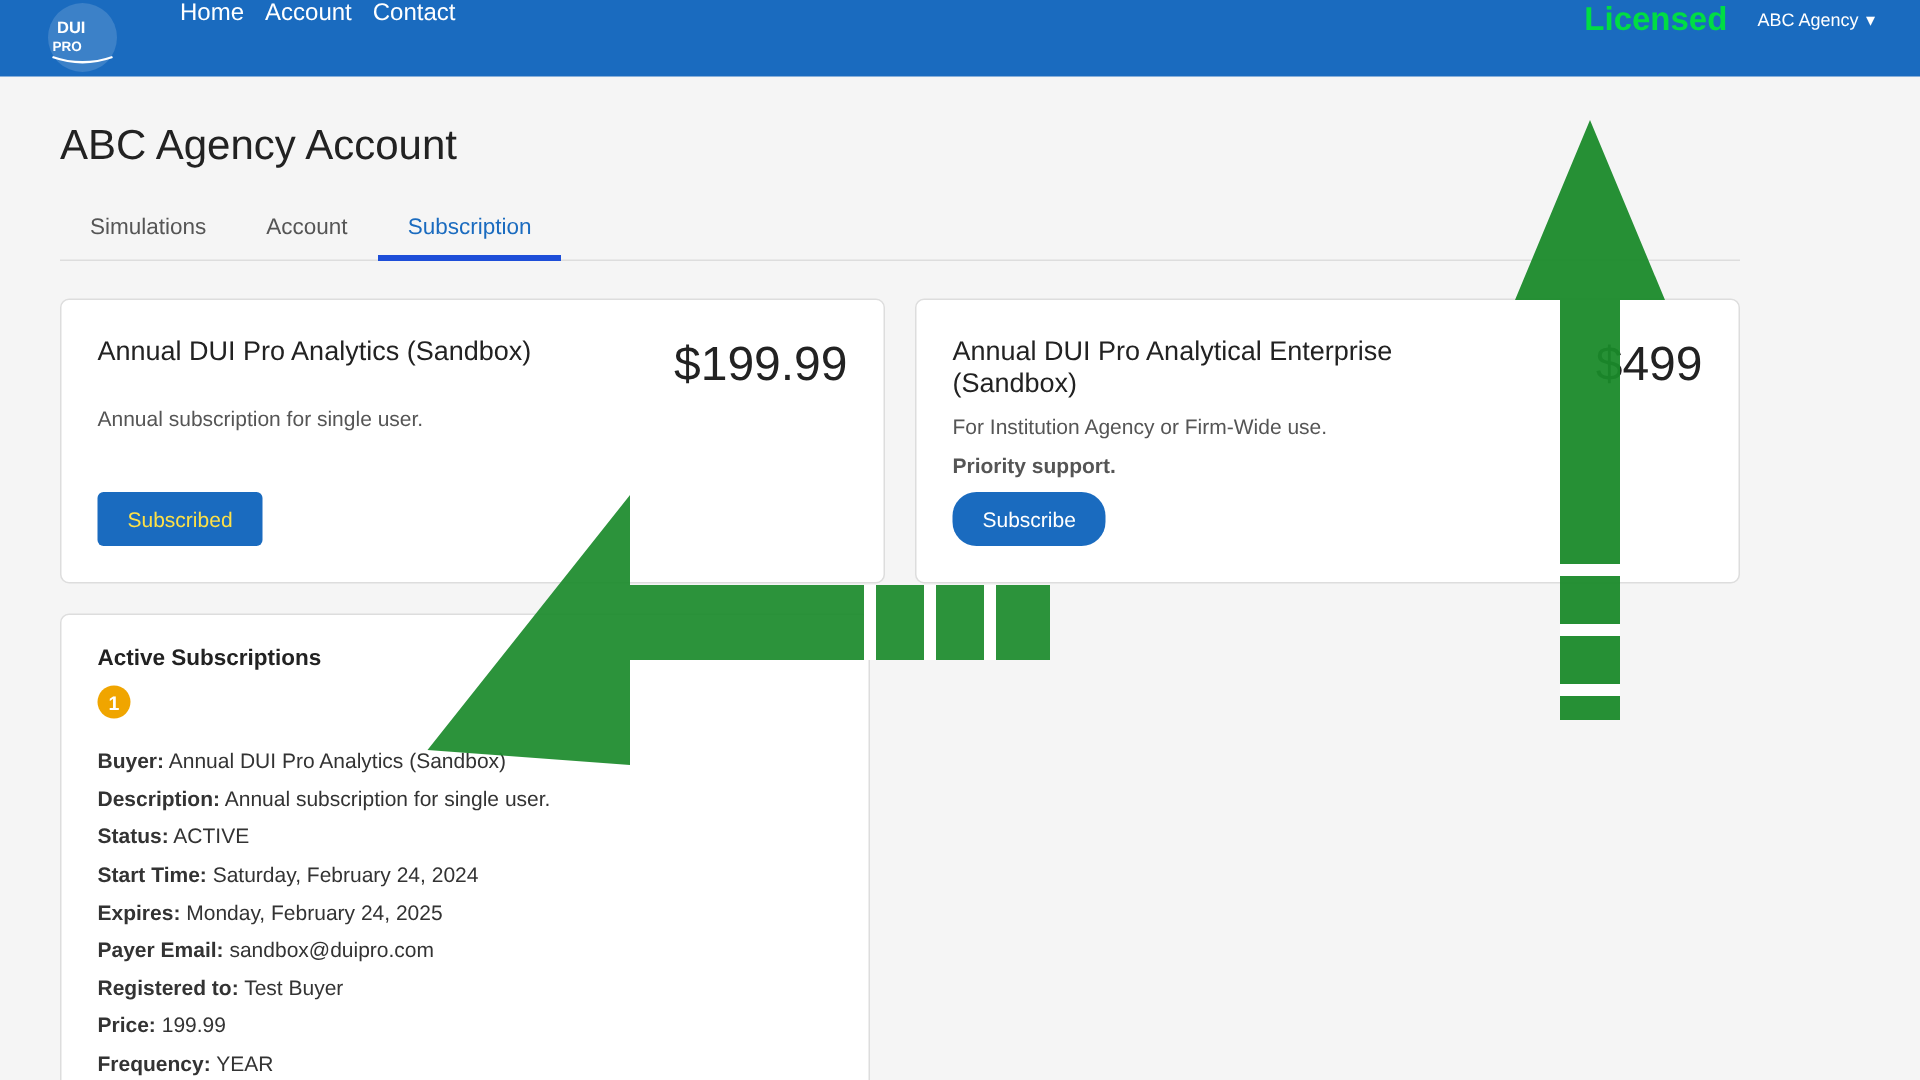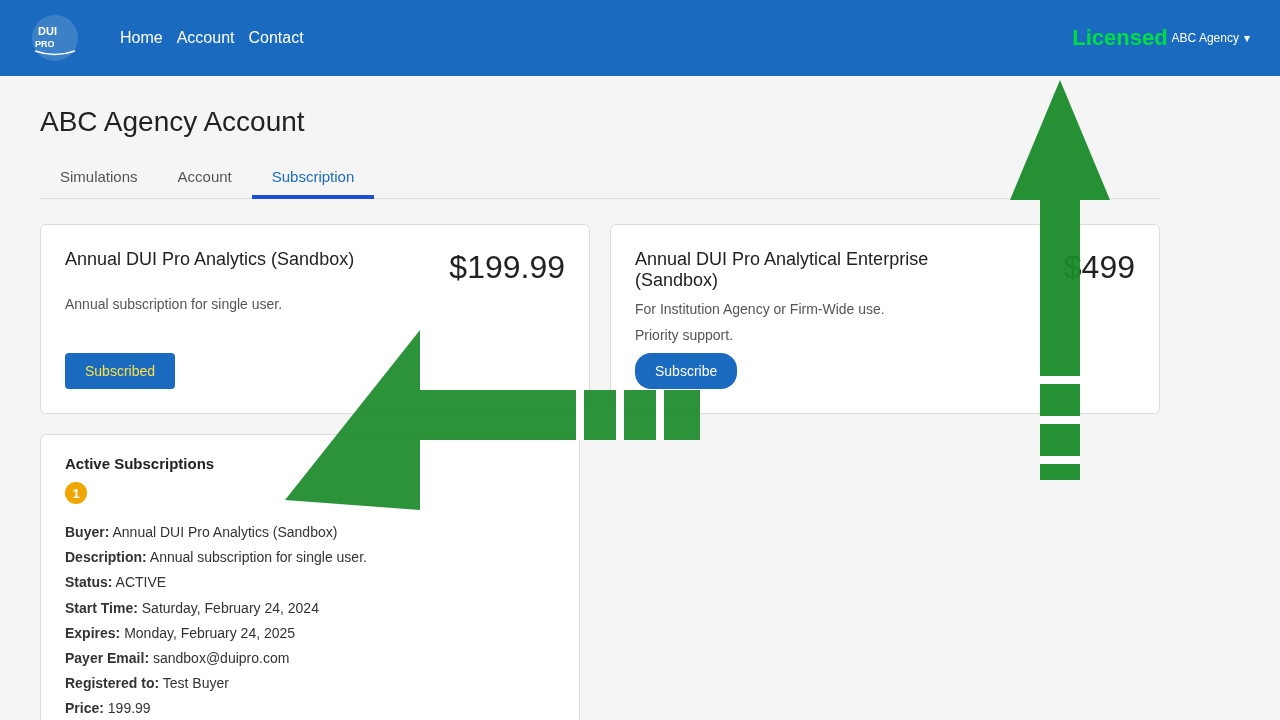--- a/index.html
+++ b/index.html
@@ -2,23 +2,23 @@
 <html><head>
   <meta charset="utf-8">
   <style>
     * { box-sizing: border-box; margin: 0; padding: 0; }
     body { font-family: -apple-system, BlinkMacSystemFont, 'Segoe UI', Arial, sans-serif; background: #f5f5f5; }
 
     
     .navbar {
       background: #1a6bbf;
       display: flex;
-      align-items: center;
+      align-items: flex-start;
       padding: 0 30px;
-      height: 76px;
+      height: 51px;
       position: relative;
     }
     .navbar-brand {
       display: flex;
       align-items: center;
       gap: 10px;
       margin-right: 40px;
     }
     .logo-icon {
       width: 50px;
@@ -32,21 +32,21 @@
     .nav-link {
       color: white;
       text-decoration: none;
       font-size: 16px;
       font-weight: 400;
       cursor: pointer;
     }
     .nav-right {
       display: flex;
       align-items: center;
-      gap: 4px;
+      gap: 20px;
       margin-left: auto;
     }
     .licensed-badge {
       color: #00dd44;
       font-size: 22px;
       font-weight: 700;
     }
     .agency-dropdown {
       color: white;
       font-size: 12px;
@@ -124,20 +124,21 @@
       color: #222;
       white-space: nowrap;
     }
     .card-desc {
       font-size: 14px;
       color: #555;
     }
     .card-desc2 {
       font-size: 14px;
       color: #555;
+      font-weight: bold;
     }
     .subscribe-btn {
       background: #1a6bbf;
       color: white;
       border: none;
       border-radius: 16px;
       padding: 10px 20px;
       font-size: 14px;
       cursor: pointer;
       align-self: flex-start;

